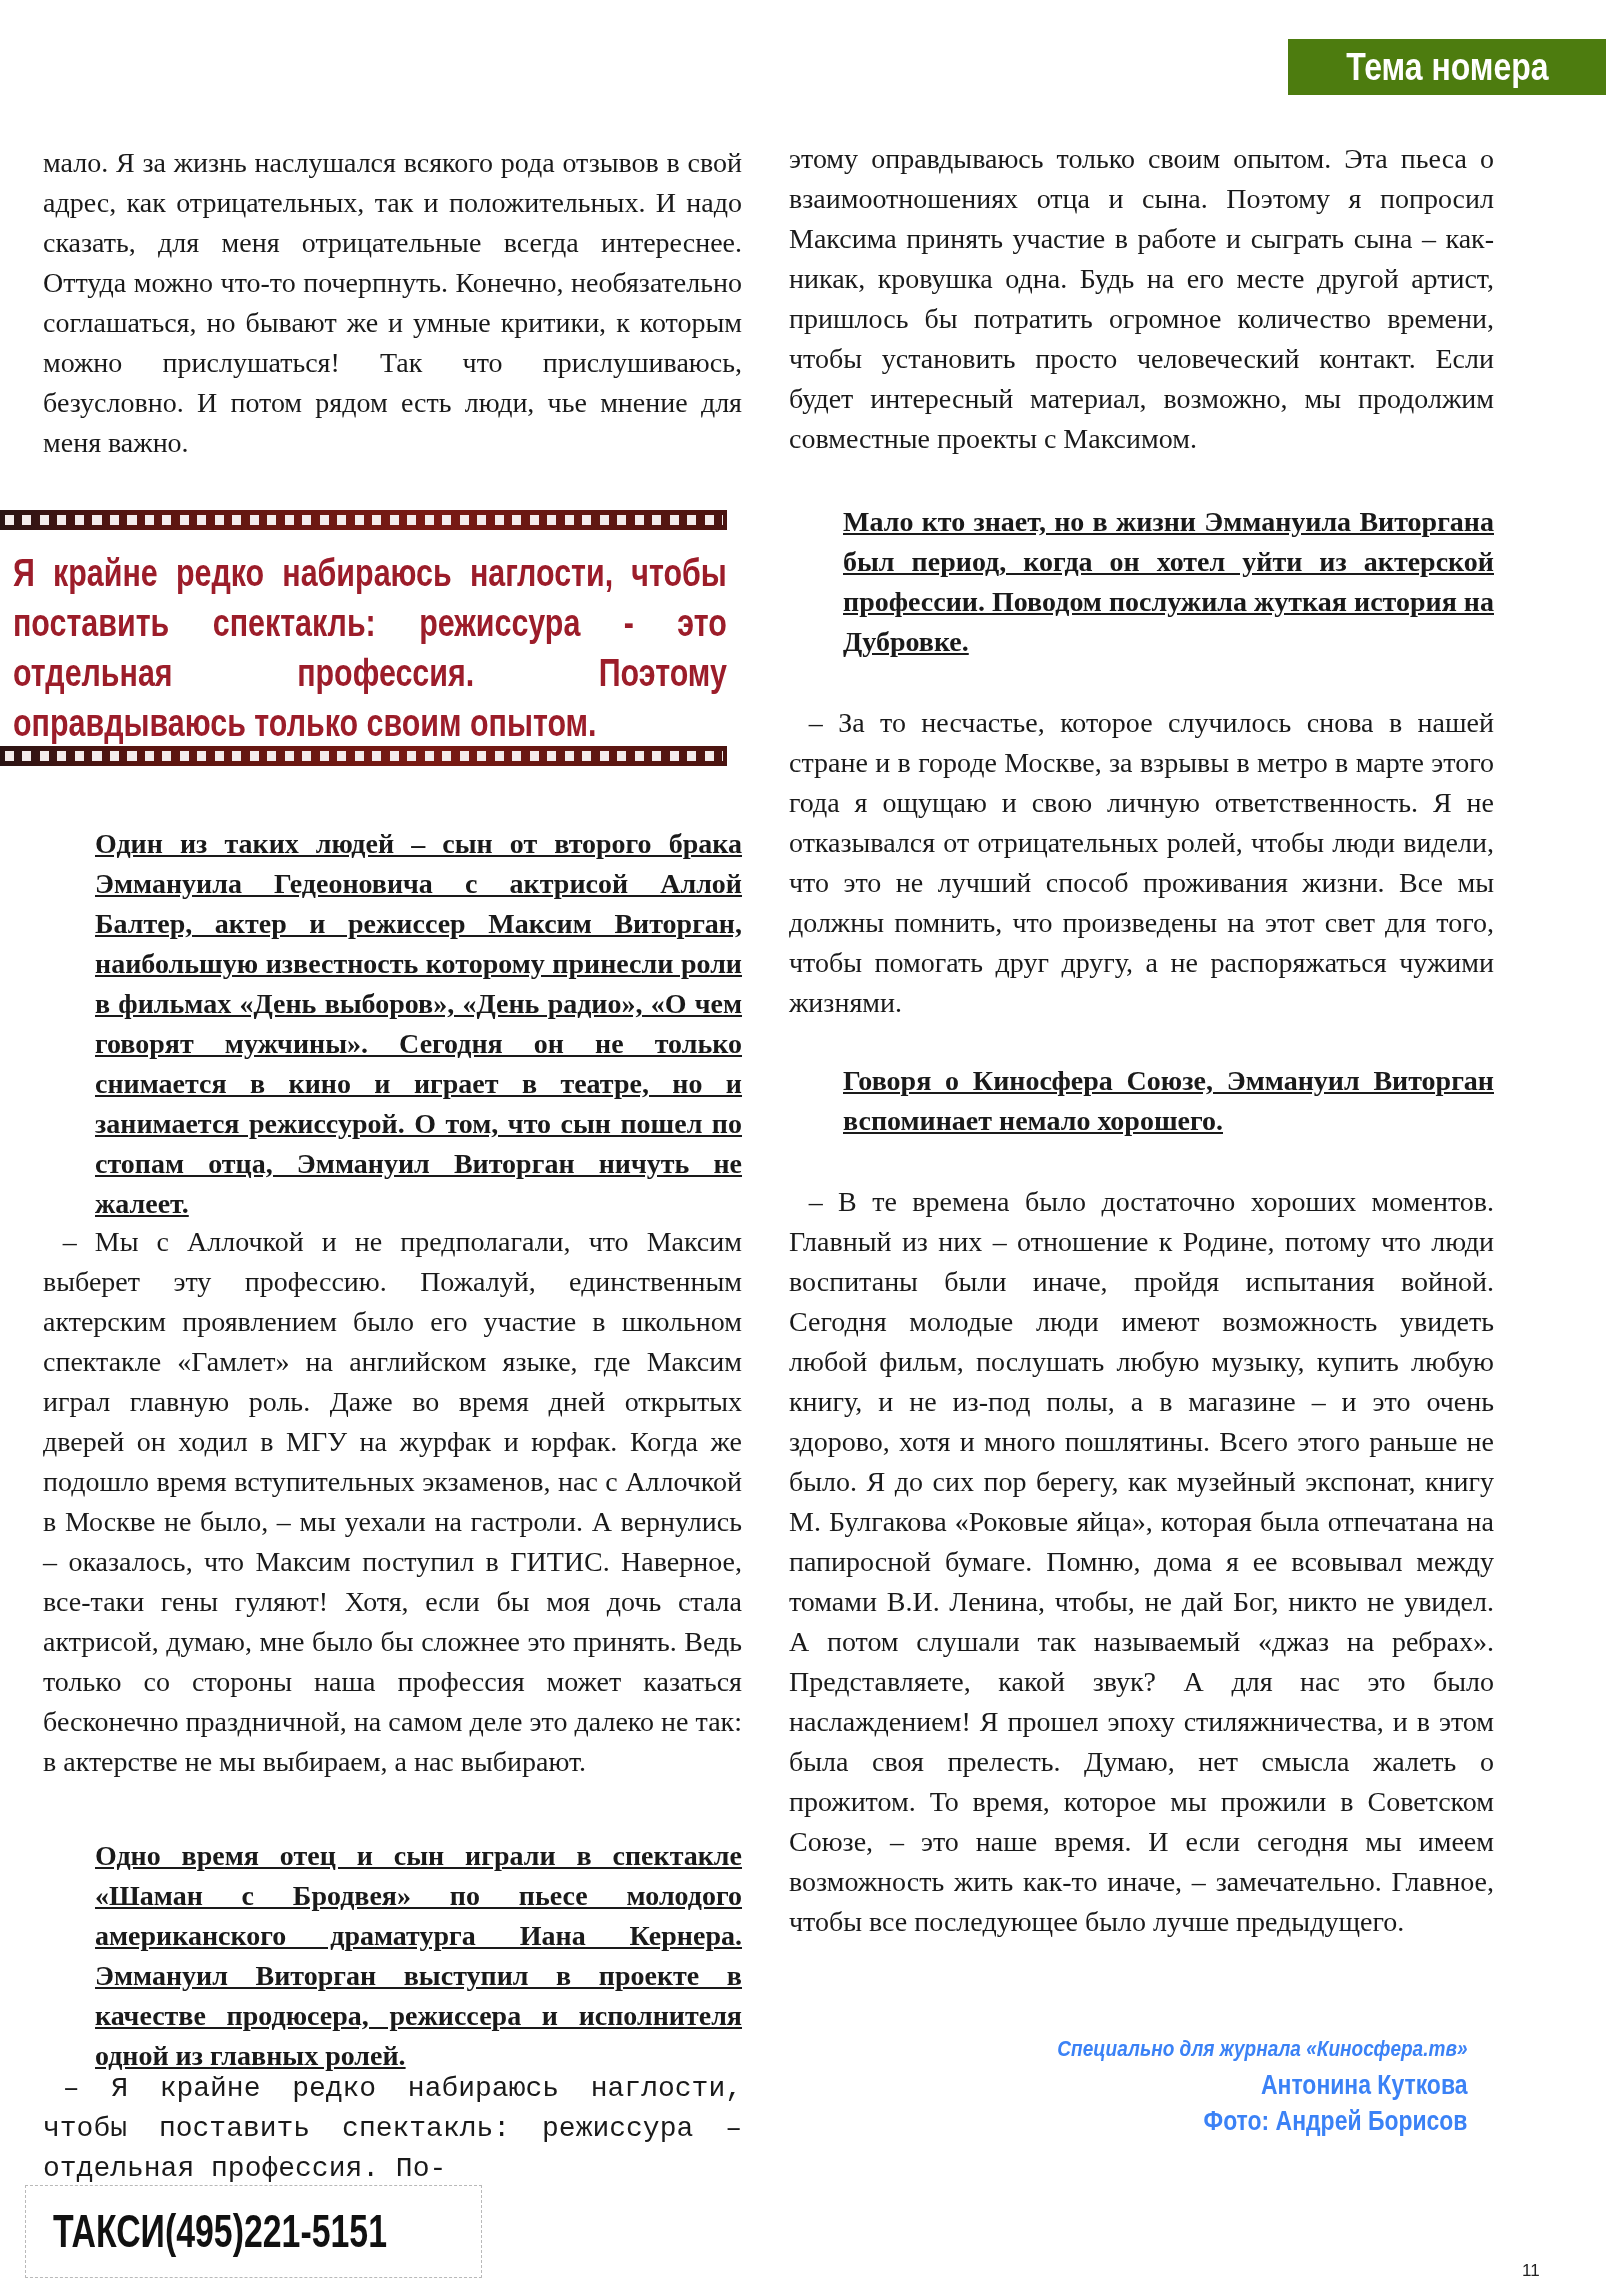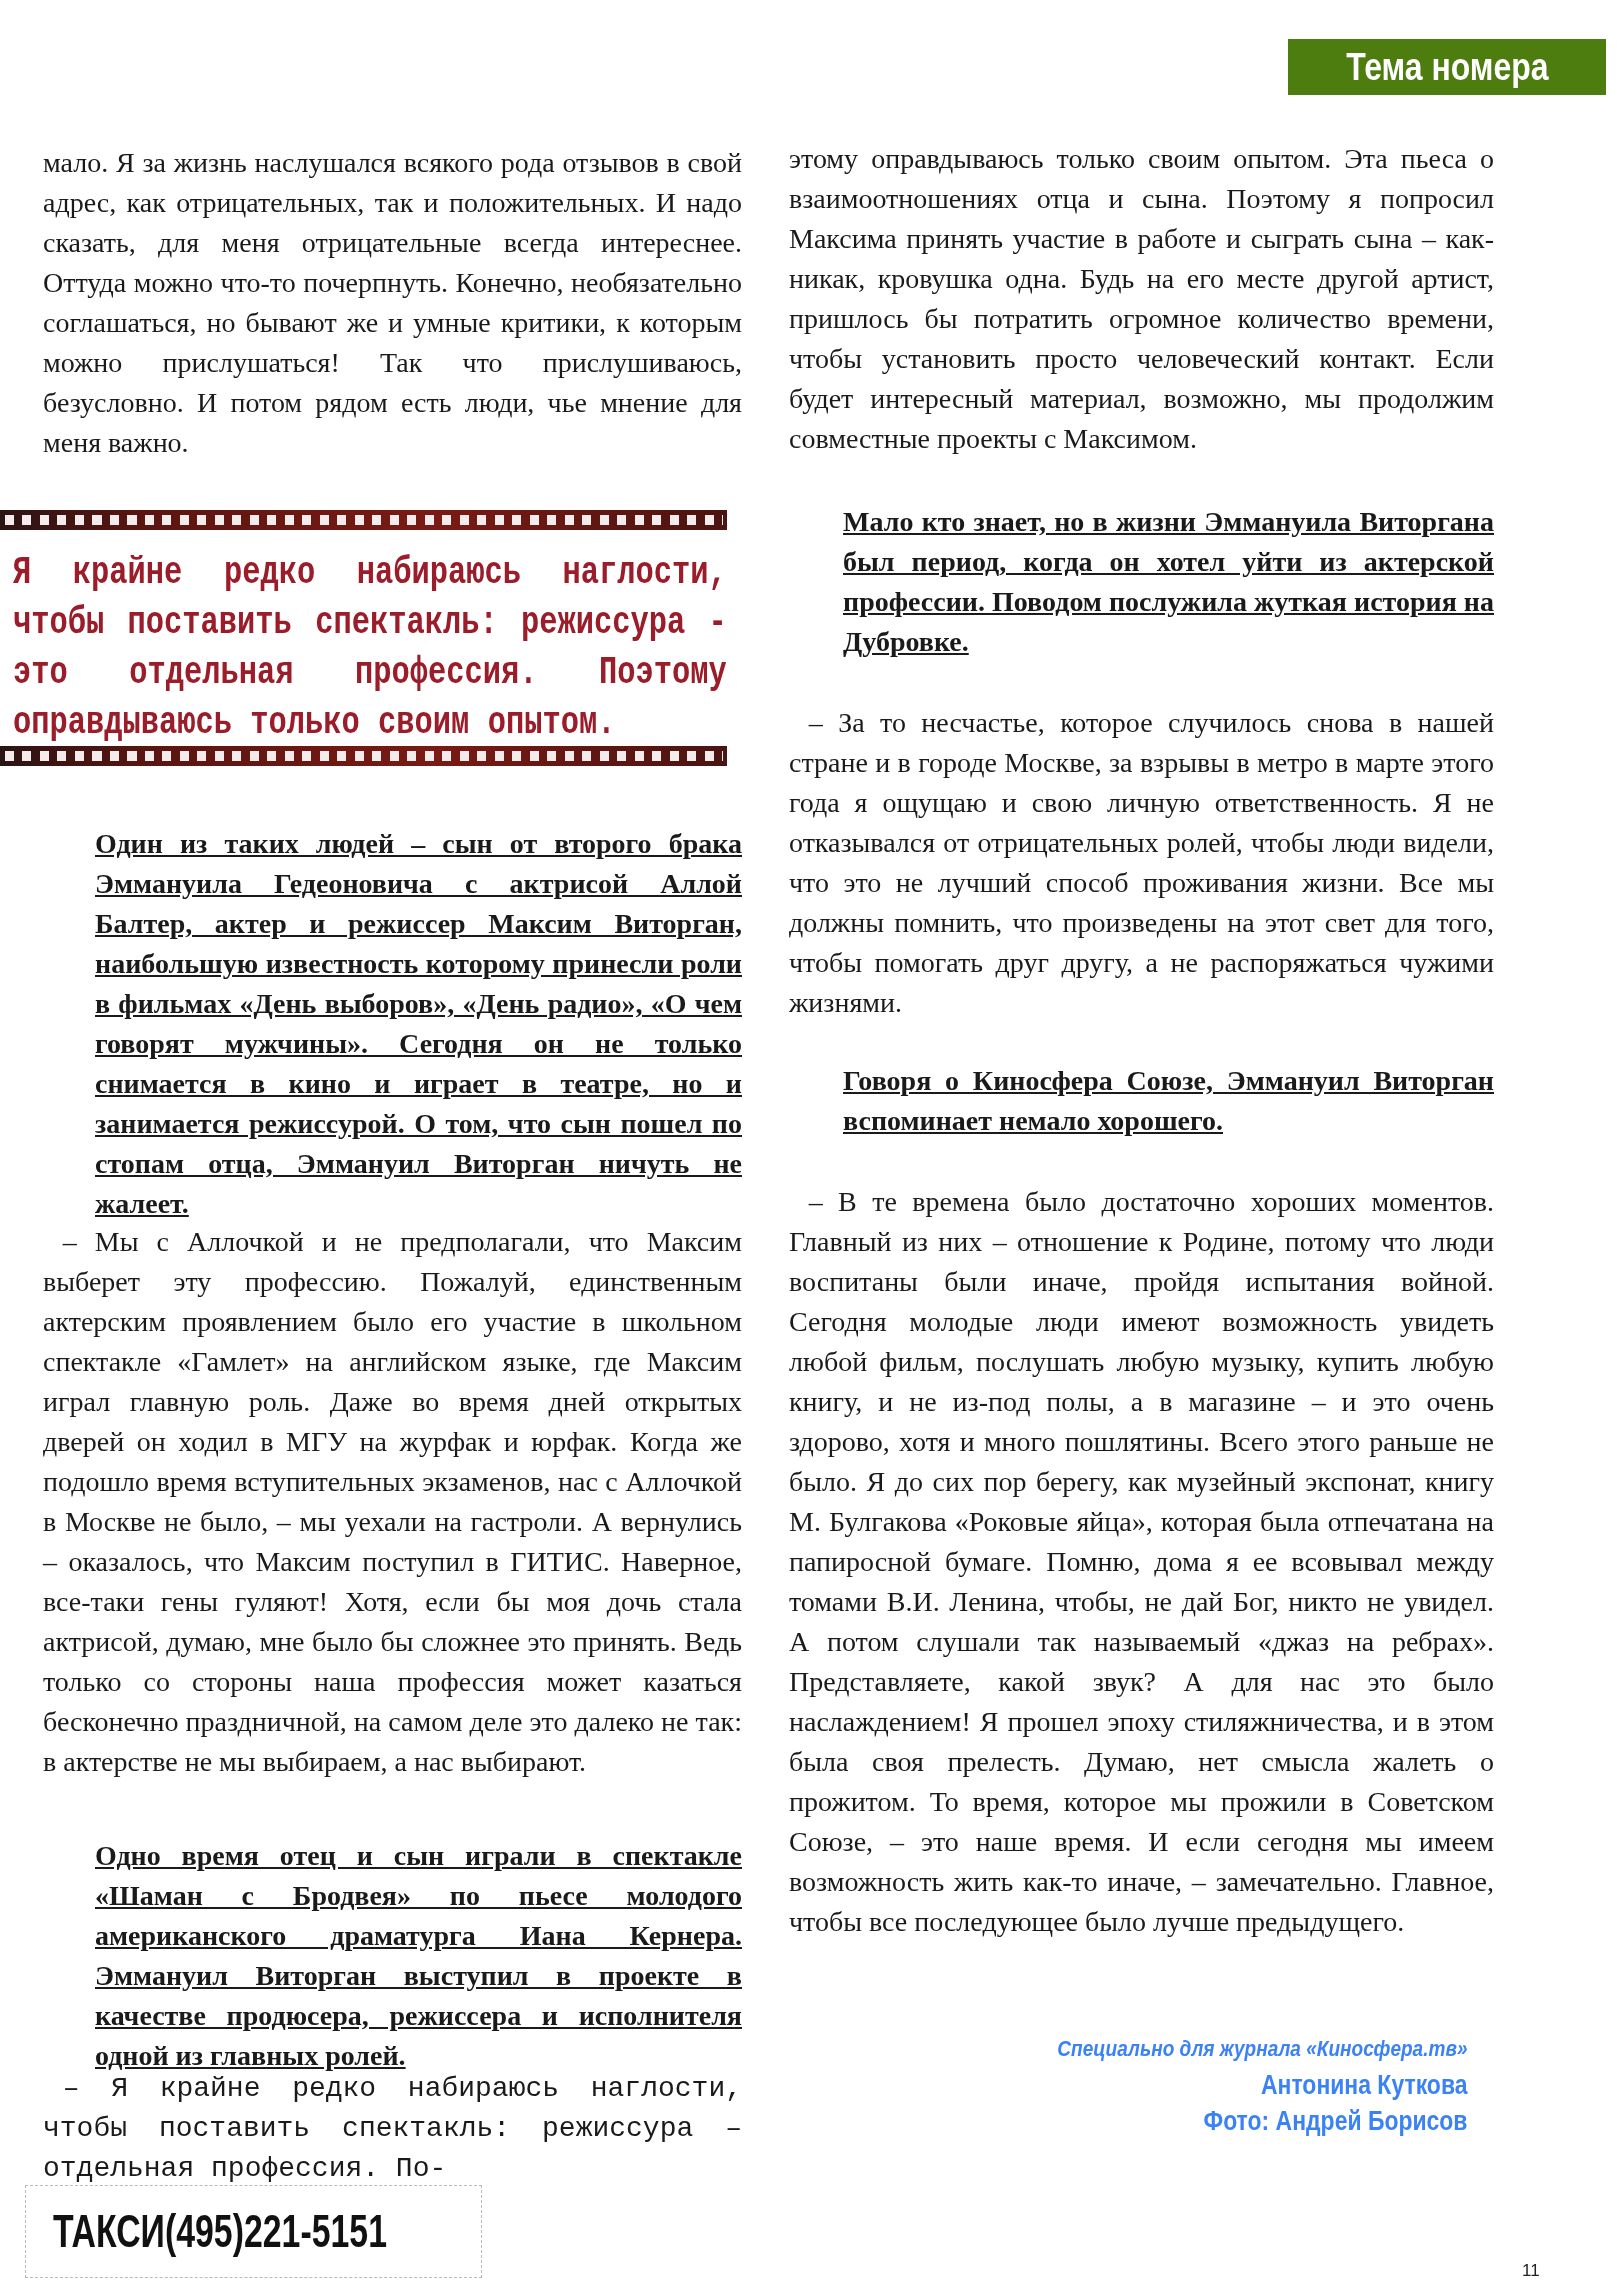--- a/index.html
+++ b/index.html
@@ -29,21 +29,21 @@
   .film {
     position: absolute; left: 0; width: 727px; height: 19.7px;
     background: linear-gradient(90deg, #2a1414 0%, #5a1510 20%, #7a1a14 60%, #4a1410 100%);
   }
   .film .holes {
     position: absolute; left: 5.4px; right: 3.6px; top: 4.5px; height: 10.7px;
     background-image: repeating-linear-gradient(90deg, #f4ecec 0 9px, transparent 9px 17.5px);
   }
   .pullquote {
     position: absolute; left: 12.5px; top: 548px; width: 715px;
-    font-family: Liberation Mono, monospace; font-weight: bold;
+    font-family: Liberation Sans, sans-serif; font-weight: bold;
     color: #9c1d2a; font-size: 39px; line-height: 50px; text-align: justify;
     text-align-last: left;
   }
   .pullquote .inner { display: block; transform: scaleX(0.78); transform-origin: left top; width: 128%; }
 
   .credits {
     position: absolute; right: 152px; top: 2031px; text-align: right;
     font-family: "Liberation Sans", "DejaVu Sans", sans-serif; font-weight: bold; color: #3b82f6;
   }
   .credits .line { display: block; }

